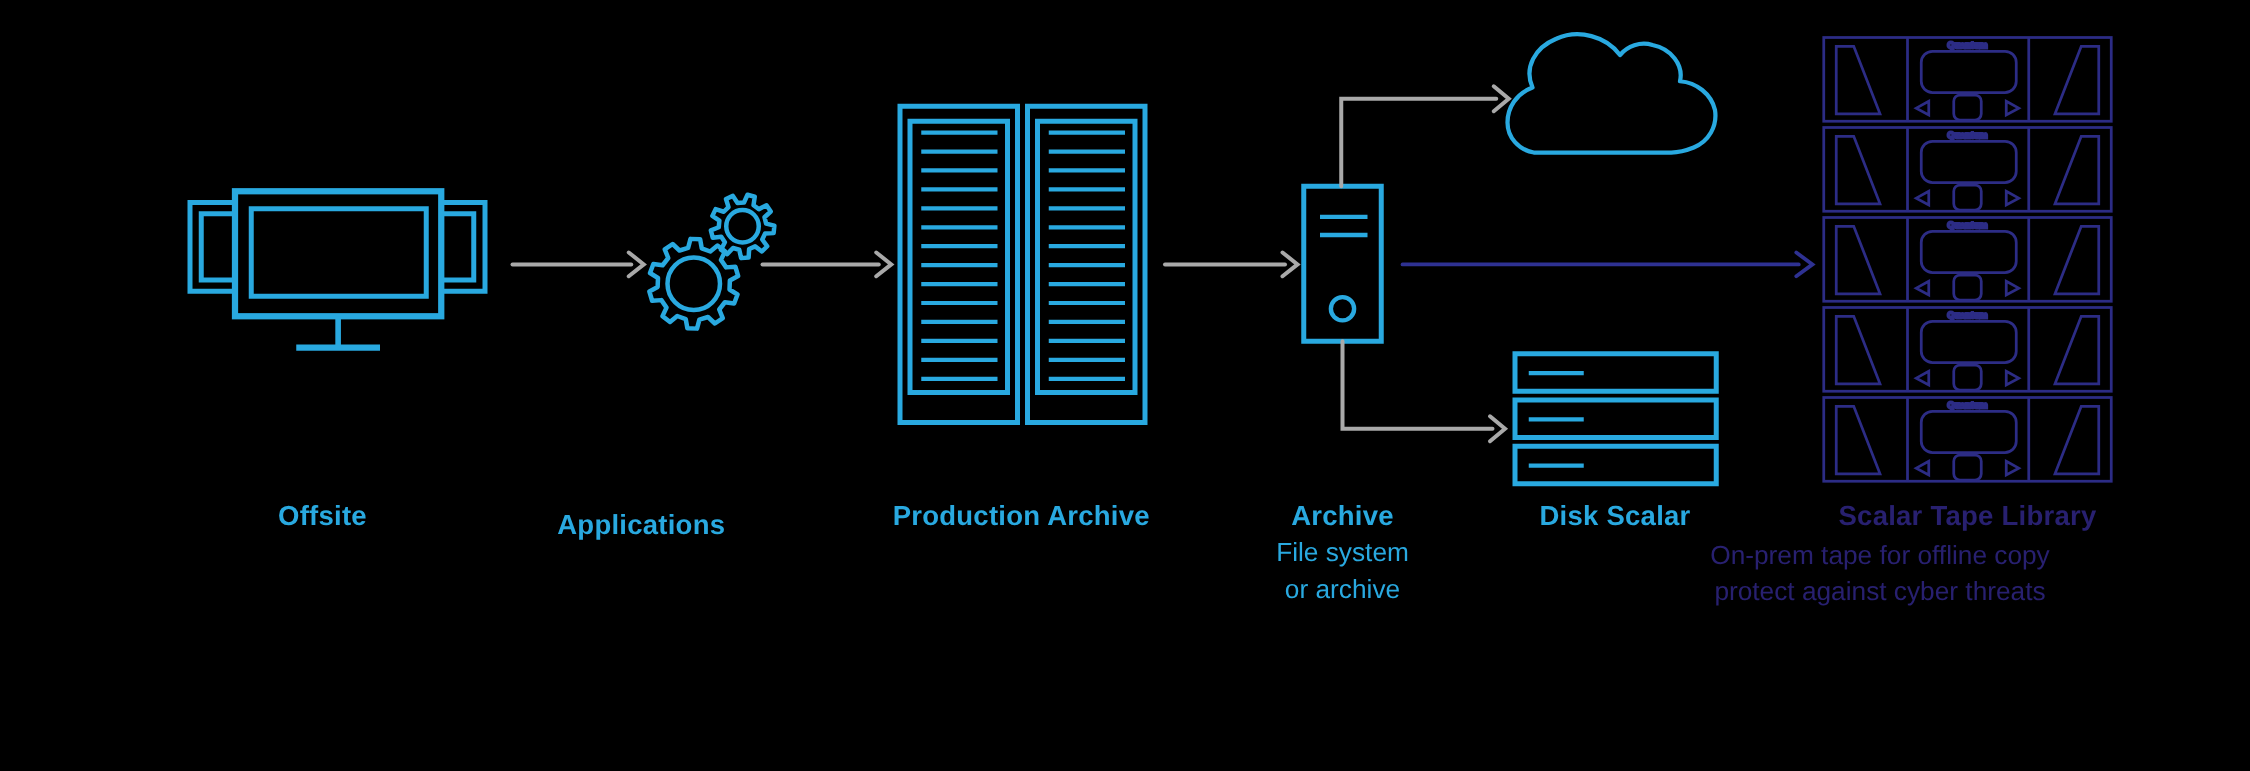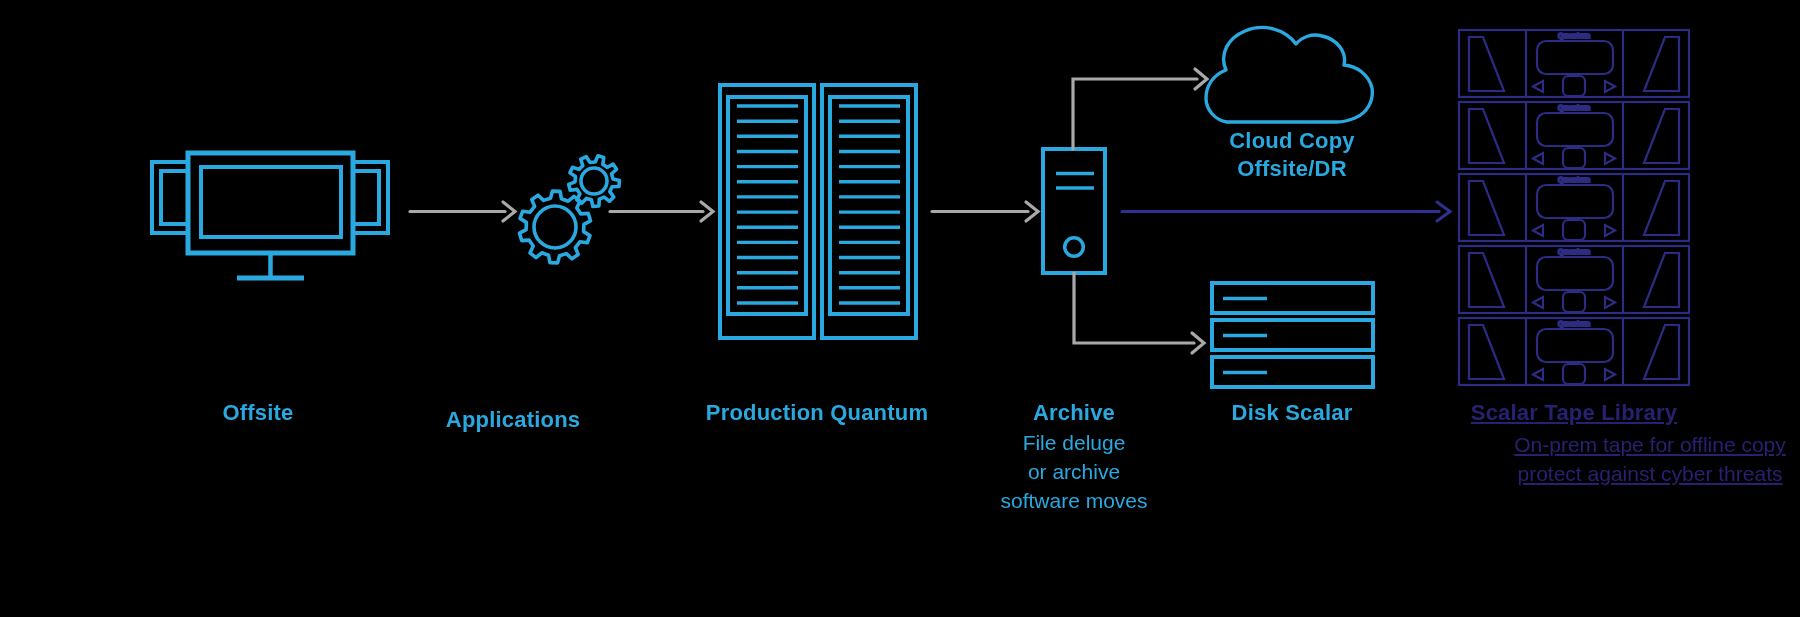--- a/index.html
+++ b/index.html
@@ -20,21 +20,21 @@
   .st-purple{stroke:var(--purple-arrow);fill:none;}
   .st-lib{stroke:var(--purple-stroke);fill:none;stroke-width:2.2;}
   .brand{fill:var(--purple-stroke);font:700 7px "Liberation Sans",sans-serif;text-anchor:middle;letter-spacing:.2px;}
 
   .lbl{position:absolute;transform:translateX(-50%);white-space:nowrap;
        font:700 22px "Liberation Sans",sans-serif;color:var(--blue);letter-spacing:.2px;}
   .lbl2{position:absolute;transform:translateX(-50%);white-space:nowrap;text-align:center;
        font:700 22px "Liberation Sans",sans-serif;color:var(--blue);line-height:28px;letter-spacing:.2px;}
   .cap{position:absolute;transform:translateX(-50%);white-space:nowrap;text-align:center;
        font:400 21px "Liberation Sans",sans-serif;color:var(--blue);line-height:29px;}
-  .purple{color:var(--purple-text);text-decoration:underline;}
+  .purple{color:var(--purple-text);}
 </style>
 </head>
 <body>
 
 <div class="stage">
 
 <svg width="1800" height="617" viewBox="0 0 1800 617">
   <defs>
 
     <g id="rack" stroke-width="4">
@@ -171,36 +171,31 @@
     </g>
   </g>
   <g class="st-purple" stroke-width="3" stroke-linecap="round">
     <line x1="1122" y1="211.5" x2="1439" y2="211.5"></line>
     <polyline points="1437,202 1450,211.5 1437,221" fill="none"></polyline>
   </g>
 </svg>
 
   <div class="lbl" style="left:258px;top:400px">Offsite</div>
   <div class="lbl" style="left:513px;top:407px">Applications</div>
-  <div class="lbl" style="left:817px;top:400px">Production Quantum</div>
+  <div class="lbl" style="left:817px;top:400px">Production Archive</div>
   <div class="lbl" style="left:1074px;top:400px">Archive</div>
 
   <div class="cap" style="left:1074px;top:428px">
-    <div>File deluge</div>
+    <div>File system</div>
     <div>or archive</div>
-    <div>software moves</div>
   </div>
 
-  <div class="lbl2" style="left:1292px;top:127px">
-    <div>Cloud Copy</div>
-    <div>Offsite/DR</div>
-  </div>
 
   <div class="lbl" style="left:1292px;top:400px">Disk Scalar</div>
 
   <div class="lbl purple" style="left:1574px;top:400px">Scalar Tape Library</div>
 
-  <div class="cap purple" style="left:1650px;top:430px">
+  <div class="cap purple" style="left:1504px;top:430px">
     <div>On-prem tape for offline copy</div>
     <div>protect against cyber threats</div>
   </div>
 
 </div>
 
 </body></html>

